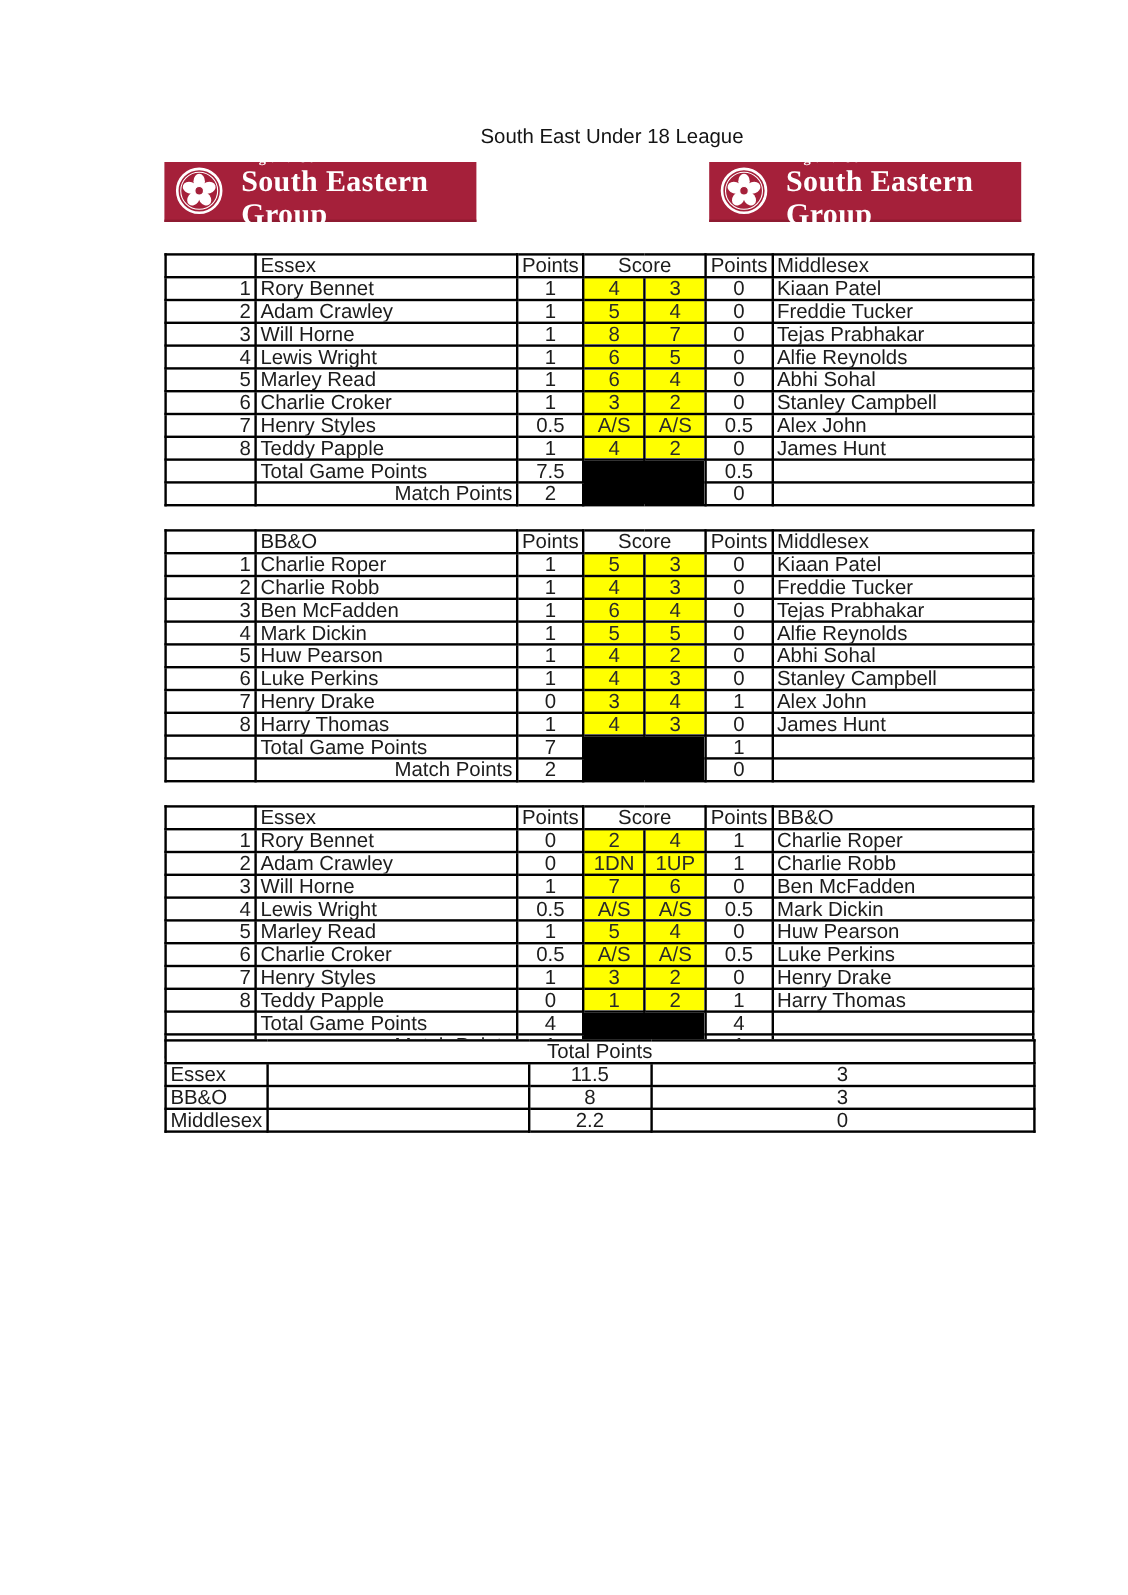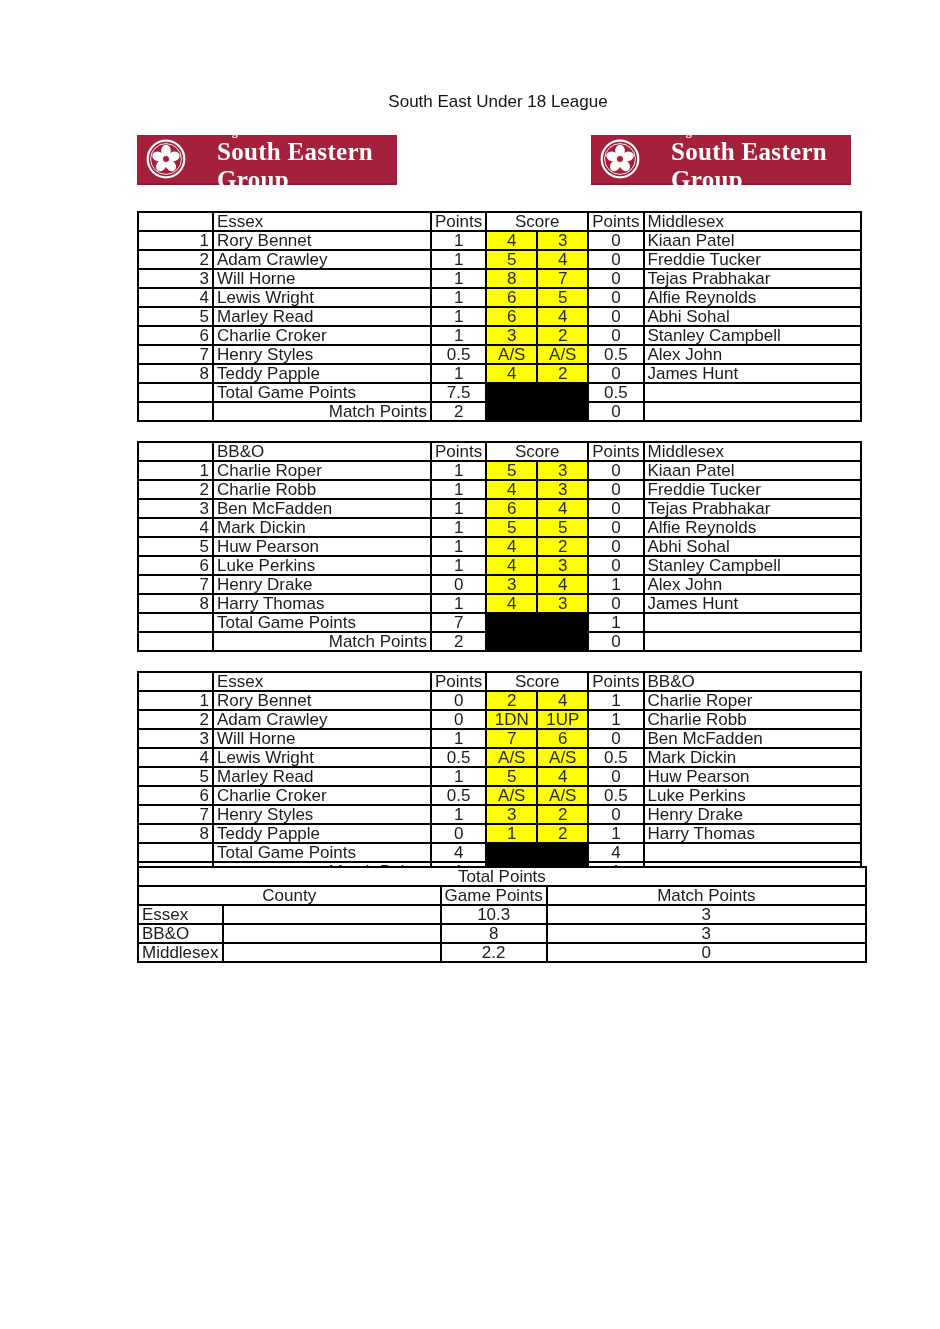--- a/index.html
+++ b/index.html
@@ -1,26 +1,26 @@
 <!DOCTYPE html>
 <html style="--logo-bg: #A5203A; --score-bg: #FFFF00; --blackout: #000000;"><head>
 <meta charset="utf-8">
 <style>
   html,body{margin:0;padding:0;background:#ffffff;}
   .page{position:relative;width:940px;height:1329px;background:#ffffff;
         font-family:"Liberation Sans",sans-serif;overflow:hidden;}
-  .title{position:absolute;left:137px;top:88px;width:714px;margin:4px;
+  .title{position:absolute;left:137px;top:88px;width:714px;margin:16px;
          font-size:17px;font-weight:400;text-align:center;color:#141414;}
   .logo{position:absolute;top:135px;width:260px;height:50px;
         background:var(--logo-bg,#A5203A);display:flex;align-items:center;
         border-bottom:2px solid #8e1b31;box-sizing:border-box;}
   .logo-left{left:137px;}
   .logo-right{left:591px;}
   .logo svg{margin-left:9px;flex:0 0 auto;}
-  .logo-text{margin-left:31px;color:#ffffff;font-family:"Liberation Serif",serif;line-height:1.1;}
+  .logo-text{margin-left:15px;color:#ffffff;font-family:"Liberation Serif",serif;line-height:1.1;}
   .logo-line1{font-size:12px;font-weight:700;}
   .logo-line2{font-size:25px;font-weight:700;letter-spacing:0.3px;}
 
   table.grid{position:absolute;left:137px;border-collapse:collapse;table-layout:fixed;
              font-size:17px;color:#1c1c1c;background:#ffffff;}
   table.grid td{border:2px solid #000000;height:17px;line-height:17px;
                 padding:0 3px;overflow:hidden;white-space:nowrap;vertical-align:middle;}
   td.num{text-align:right;padding-right:2px;}
   td.name{text-align:left;}
   td.center{text-align:center;}
@@ -404,29 +404,24 @@
     <colgroup>
       <col style="width:75px">
         <col style="width:218px">
         <col style="width:102px">
         <col style="width:319px">
     </colgroup>
     <tbody id="totals-body">
       <tr>
         <td colspan="4" class="center">Total Points</td>
       </tr>
-      <tr>
-        <td colspan="2" class="center">County</td>
-        <td class="center">Game Points</td>
-        <td class="center">Match Points</td>
-      </tr>
     <tr>
           <td class="name">Essex</td>
           <td class="name"></td>
-          <td class="center">10.3</td>
+          <td class="center">11.5</td>
           <td class="center">3</td>
         </tr>
         <tr>
           <td class="name">BB&amp;O</td>
           <td class="name"></td>
           <td class="center">8</td>
           <td class="center">3</td>
         </tr>
         <tr>
           <td class="name">Middlesex</td>

